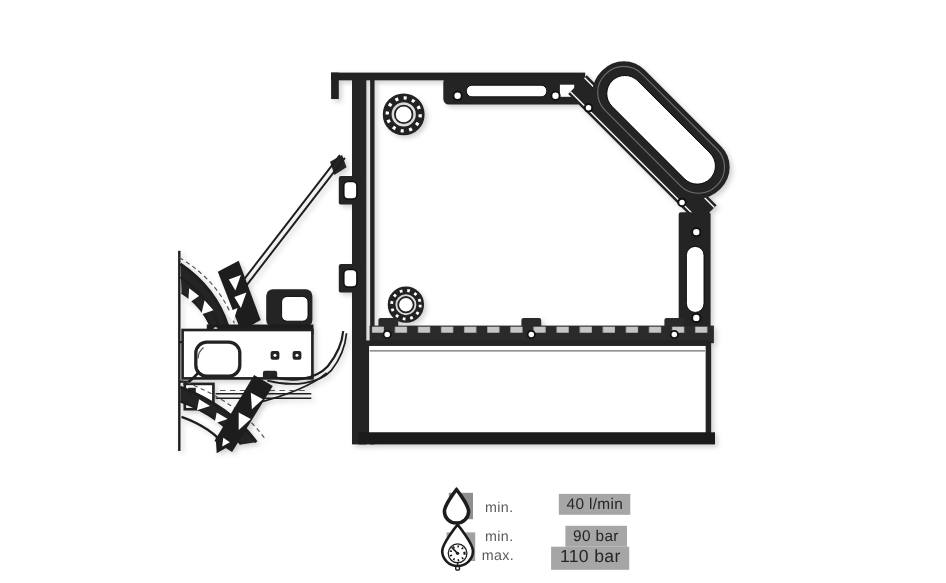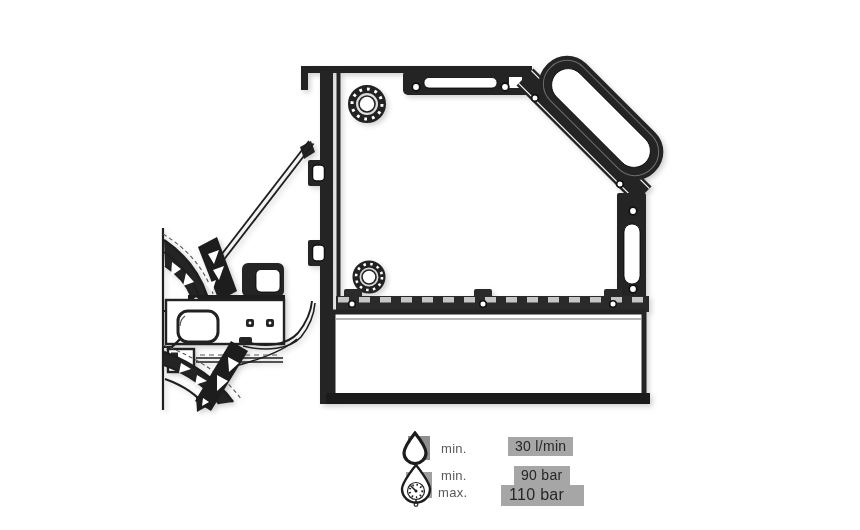--- a/index.html
+++ b/index.html
@@ -1,28 +1,28 @@
 <!DOCTYPE html>
 <html><head>
 <meta charset="utf-8">
 <style>
   html,body{margin:0;padding:0;background:#fff;}
   .stage{
     position:relative;width:860px;height:530px;background:#ffffff;overflow:hidden;
     font-family:"Liberation Sans",sans-serif;
   }
   .stage svg{position:absolute;left:0;top:0;}
-  .legend{position:absolute;left:0;top:0;width:860px;height:444px;}
+  .legend{position:absolute;left:0;top:12px;width:860px;height:444px;}
   .legend .abs{position:absolute;white-space:nowrap;}
   .lbl{color:#5a5a5a;font-size:13px;letter-spacing:.3px;}
   .val{
     background:#a6a6a6;color:#262626;font-size:14px;
     padding:1px 7px 2px 7px;letter-spacing:.3px;
   }
-  .val.big{font-size:16px;padding:1px 20px 2px 8px;}
+  .val.big{font-size:16px;padding:1px 8px 2px 8px;}
   .icon-box{display:block;}
 </style>
 </head>
 <body>
 
 <div class="stage">
 
   <svg width="860" height="530" viewBox="0 0 860 530">
     <defs>
       <pattern id="railHatch" x="0" y="0" width="21" height="6" patternUnits="userSpaceOnUse">
@@ -206,21 +206,21 @@
 
   <div class="legend">
 
     <span class="abs icon-box" style="left:397px;top:431px;">
       <svg width="36" height="34" viewBox="0 0 36 34">
         <rect x="11" y="5" width="22" height="24" fill="#8f8f8f"></rect>
         <path d="M18,2 C18,2 7,16 7,22 a11,10.5 0 0 0 22,0 C29,16 18,2 18,2 Z" fill="#fff" stroke="#1d1d1d" stroke-width="3.2"></path>
       </svg>
     </span>
     <span class="abs lbl" style="left:441px;top:441px;">min.</span>
-    <span class="abs val" style="left:508px;top:437px;">30 l/min</span>
+    <span class="abs val" style="left:508px;top:437px;">40 l/min</span>
 
     <span class="abs icon-box" style="left:392px;top:463px;">
       <svg width="48" height="45" viewBox="0 0 48 45">
         <rect x="14" y="9" width="26" height="26" fill="#8f8f8f" opacity="0.85"></rect>
         <path d="M24,2 C24,2 10,19 10,26 a14,13.5 0 0 0 28,0 C38,19 24,2 24,2 Z" fill="#fff" stroke="#1d1d1d" stroke-width="2.4"></path>
         <circle cx="24" cy="28" r="8.5" fill="#fff" stroke="#1d1d1d" stroke-width="1.2"></circle>
         <circle cx="24" cy="28" r="6.3" fill="none" stroke="#1d1d1d" stroke-width="2" stroke-dasharray="1.4 2.8"></circle>
         <line x1="24" y1="28" x2="18.5" y2="22.5" stroke="#1d1d1d" stroke-width="1.5"></line>
         <circle cx="24" cy="28" r="1.5" fill="#1d1d1d"></circle>
         <line x1="24" y1="36.5" x2="24" y2="40" stroke="#1d1d1d" stroke-width="1.4"></line>

